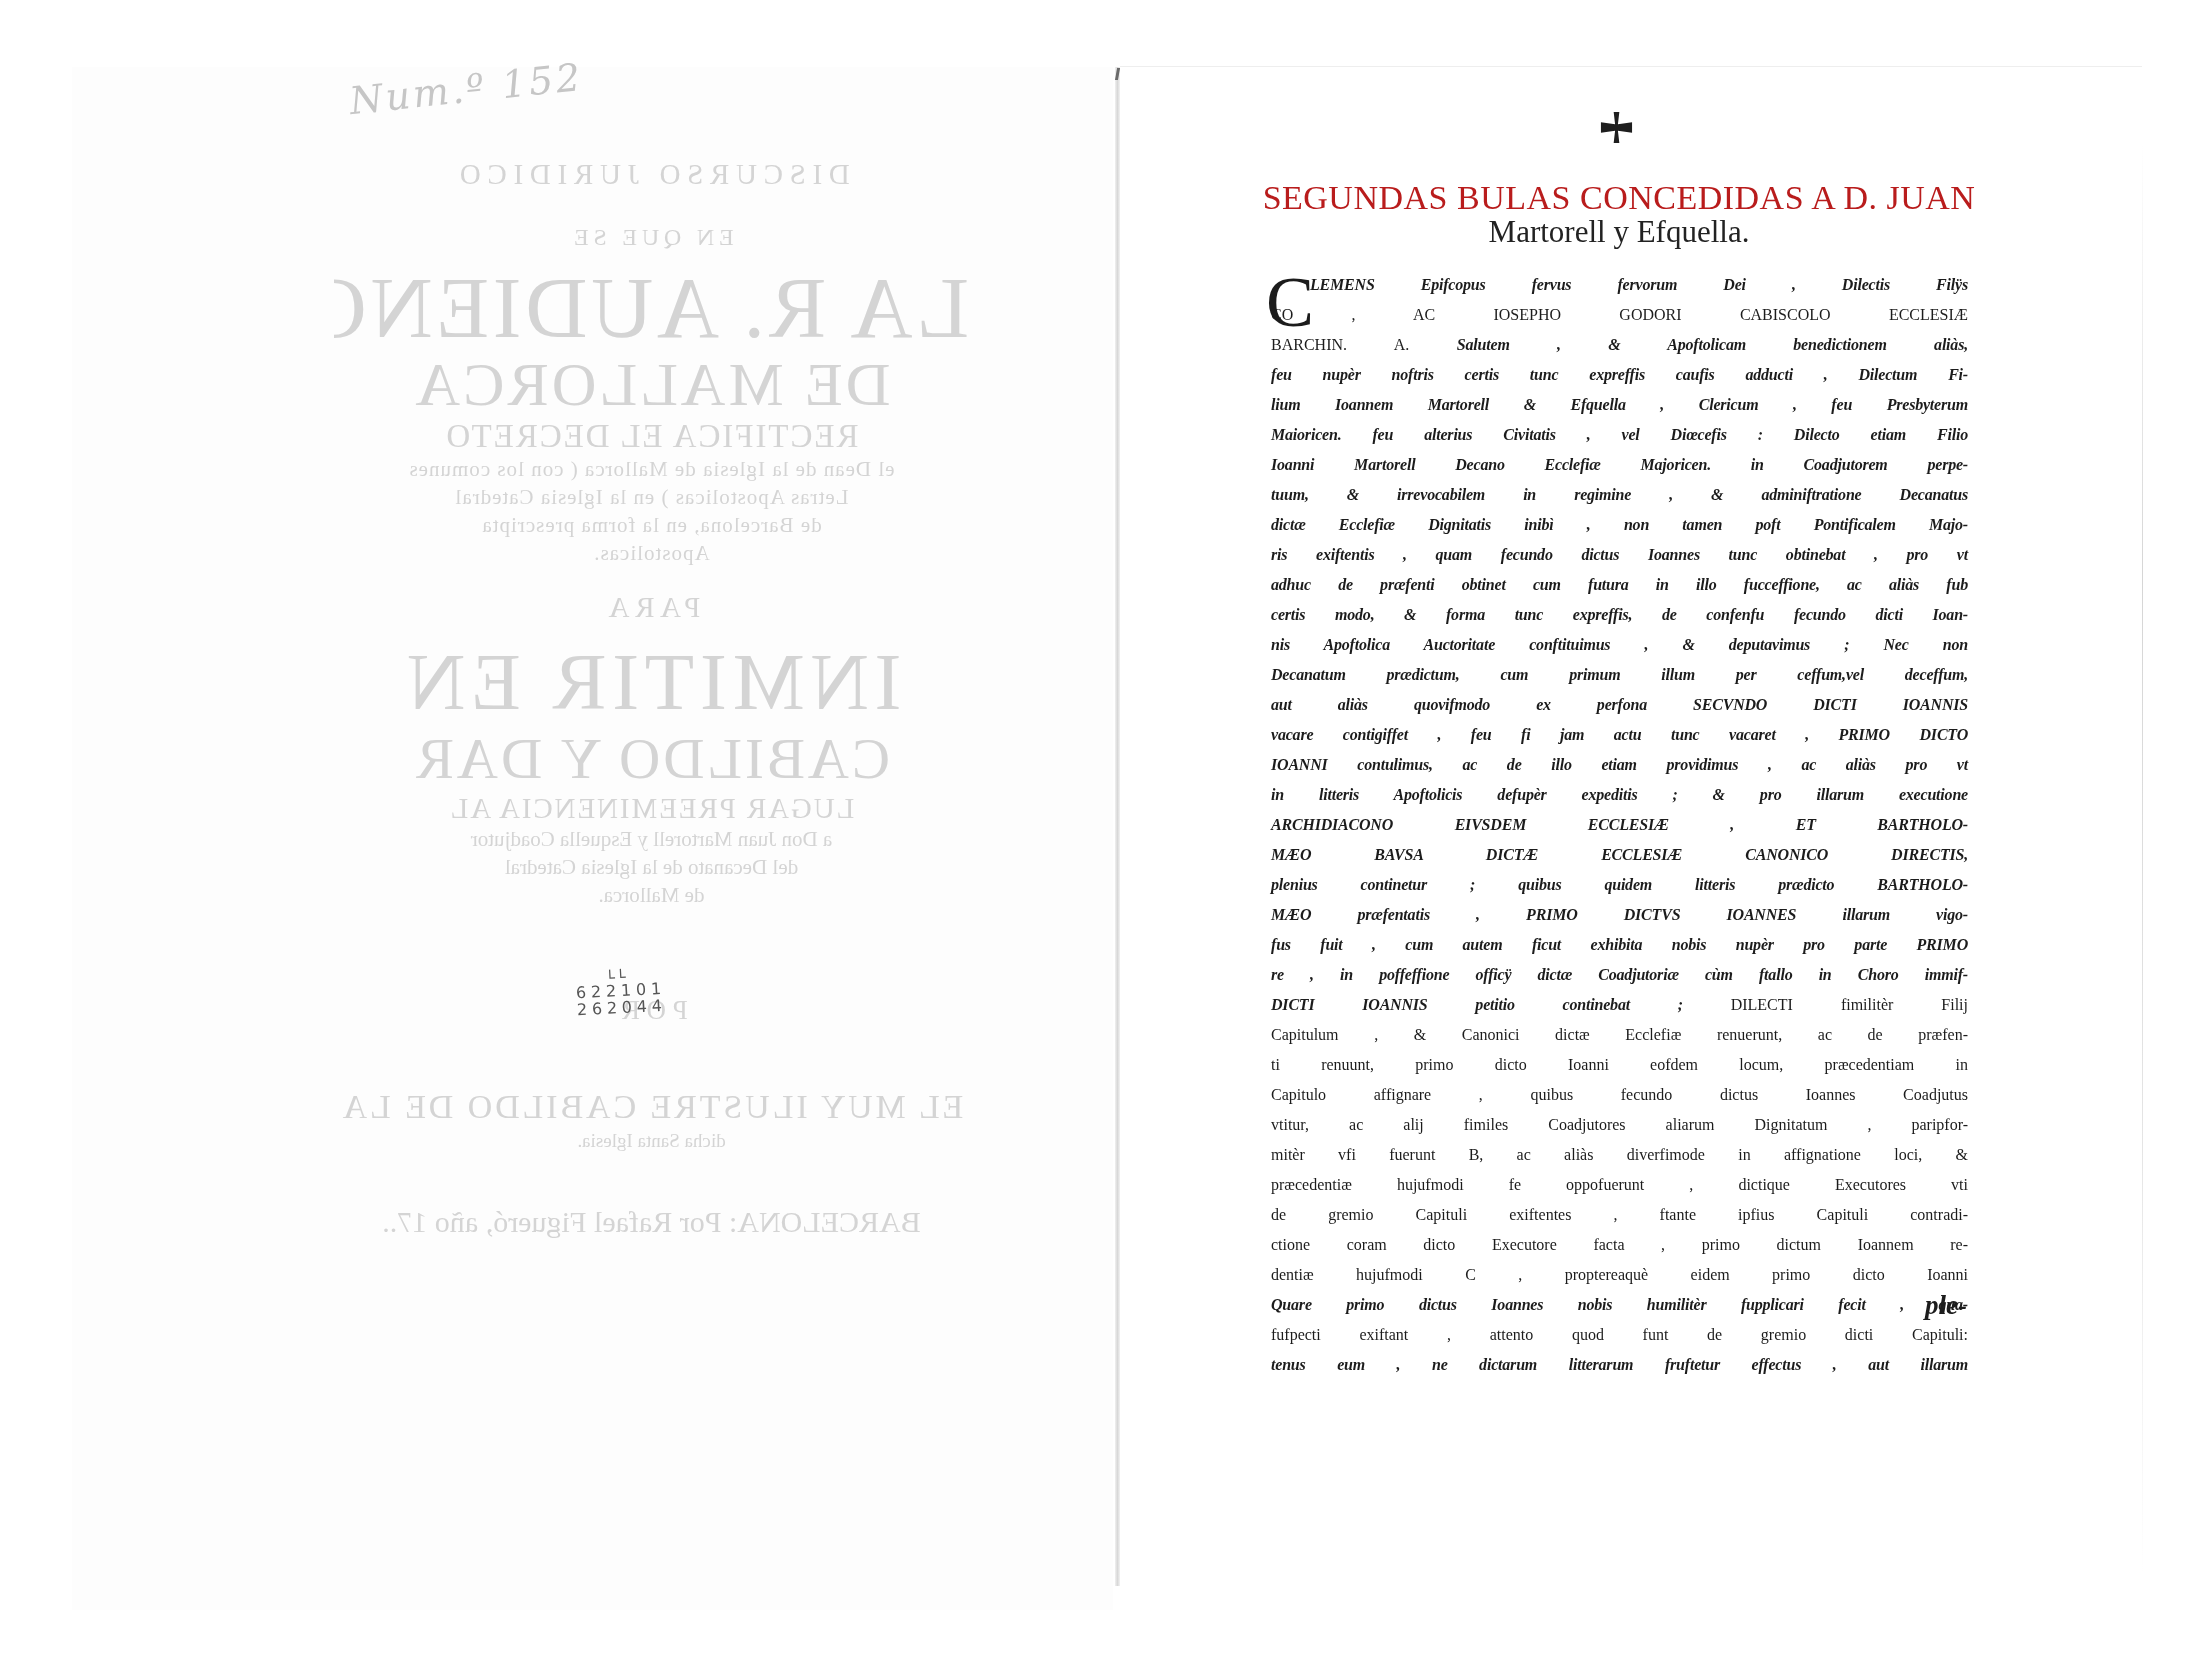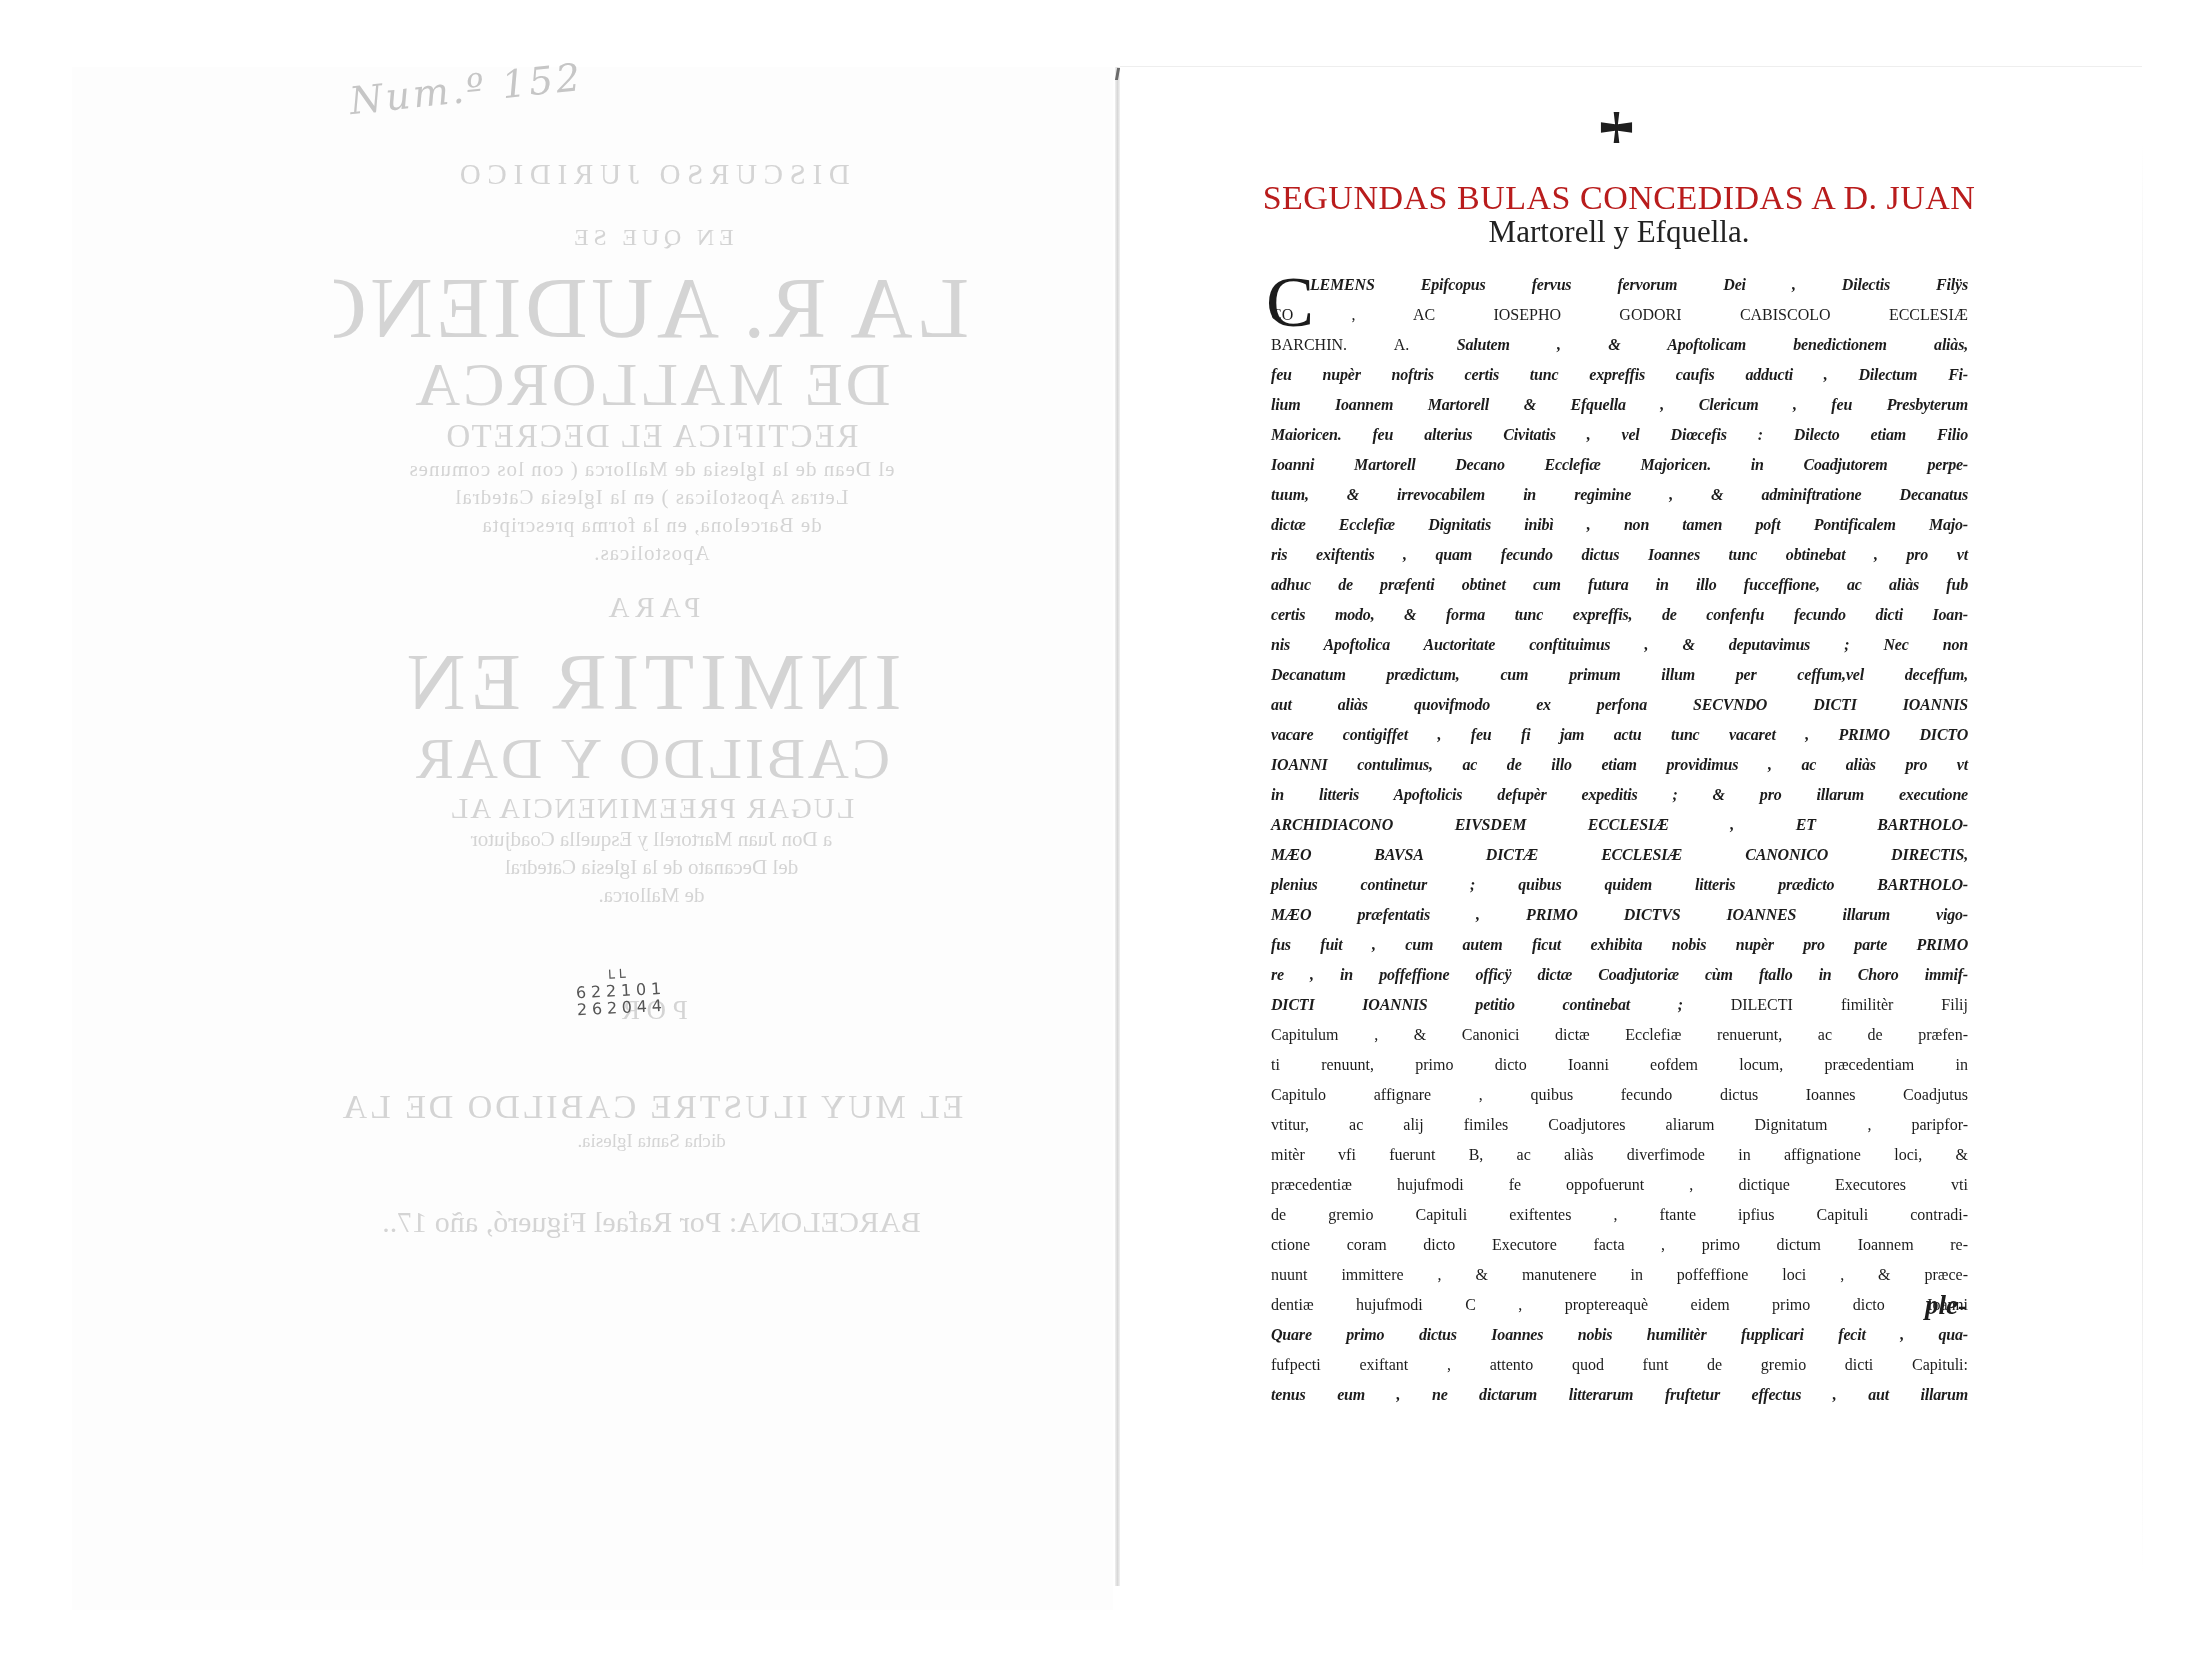--- a/index.html
+++ b/index.html
@@ -168,21 +168,20 @@
       <div class="line"><span class="it">re , in poffeffione officÿ dictæ Coadjutoriæ cùm ftallo in Choro immif-</span></div>
       <div class="line"><span class="it">DICTI IOANNIS petitio continebat ; </span><span class="rm">DILECTI fimilitèr Filij</span></div>
       <div class="line"><span class="rm">Capitulum , &amp; Canonici dictæ Ecclefiæ renuerunt, ac de præfen-</span></div>
       <div class="line"><span class="rm">ti renuunt, primo dicto Ioanni eofdem locum, præcedentiam in</span></div>
       <div class="line"><span class="rm">Capitulo affignare , quibus fecundo dictus Ioannes Coadjutus</span></div>
       <div class="line"><span class="rm">vtitur, ac alij fimiles Coadjutores aliarum Dignitatum , paripfor-</span></div>
       <div class="line"><span class="rm">mitèr vfi fuerunt B, ac aliàs diverfimode in affignatione loci, &amp;</span></div>
       <div class="line"><span class="rm">præcedentiæ hujufmodi fe oppofuerunt , dictique Executores vti</span></div>
       <div class="line"><span class="rm">de gremio Capituli exiftentes , ftante ipfius Capituli contradi-</span></div>
       <div class="line"><span class="rm">ctione coram dicto Executore facta , primo dictum Ioannem re-</span></div>
-      <div class="line"><span class="rm">nuunt immittere , &amp; manutenere in poffeffione loci , &amp; præce-</span></div>
       <div class="line"><span class="rm">dentiæ hujufmodi C , proptereaquè eidem primo dicto Ioanni</span></div>
       <div class="line"><span class="it">Quare primo dictus Ioannes nobis humilitèr fupplicari fecit , qua-</span></div>
       <div class="line"><span class="rm">fufpecti exiftant , attento quod funt de gremio dicti Capituli:</span></div>
       <div class="line"><span class="it">tenus eum , ne dictarum litterarum fruftetur effectus , aut illarum</span></div>
     </div>
 
   <div class="catchword">ple-</div>
 </div>
 
 

